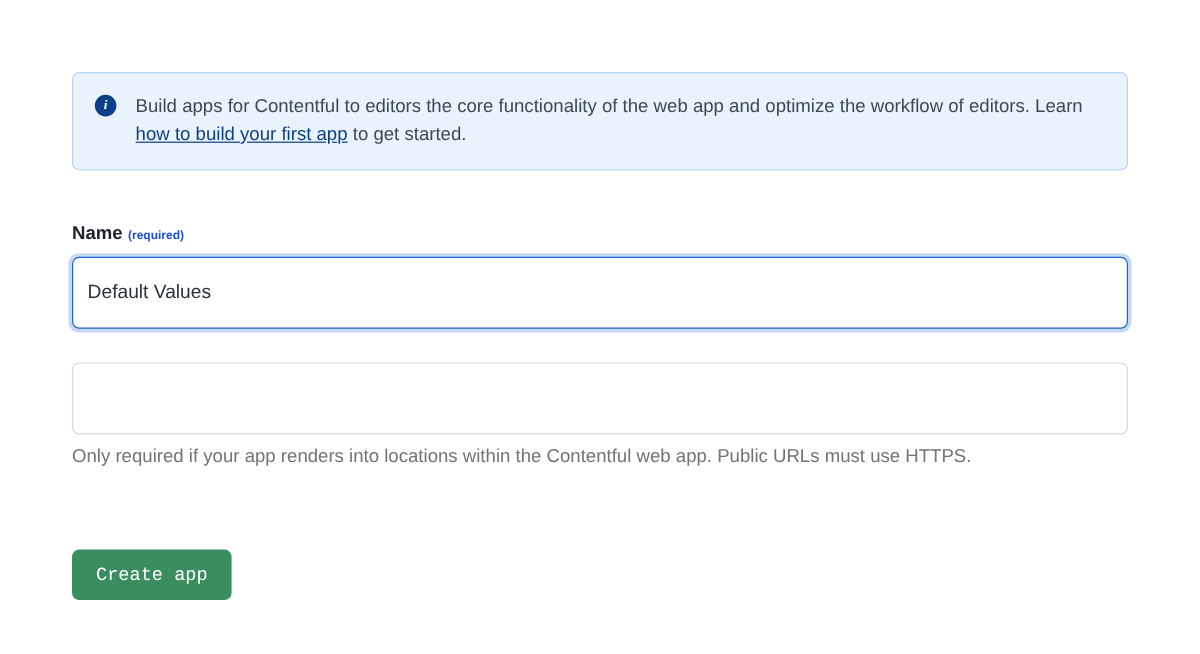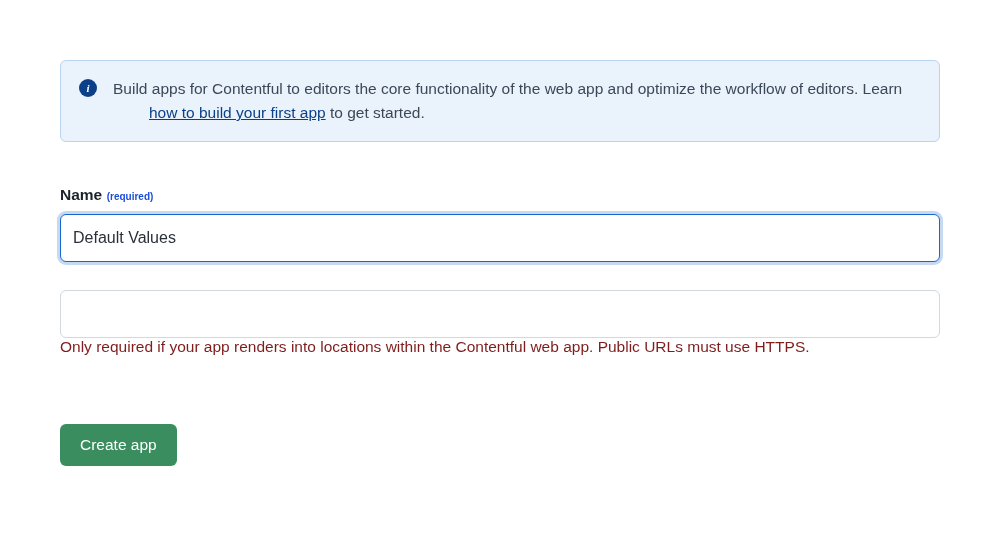--- a/index.html
+++ b/index.html
@@ -45,68 +45,68 @@
       margin-top: 2px;
     }
     .info-text {
       color: #3c4858;
       font-size: 15.5px;
       line-height: 1.55;
     }
     .info-text a {
       color: #0b4088;
       text-decoration: underline;
-      margin-left: 36px;
     }
     .form-group {
       margin-bottom: 28px;
     }
     .label-row {
       margin-bottom: 10px;
     }
     .label-main {
       font-weight: 700;
       color: #1b232d;
       font-size: 15.5px;
     }
     .label-required {
       font-weight: 700;
       color: #1d4ed8;
       font-size: 10px;
     }
     .text-input {
       width: 100%;
-      height: 48px;
+      height: 60px;
       padding: 10px 12px;
       font-size: 16px;
       border: 1px solid #cfd9e0;
       border-radius: 6px;
       color: #2a3039;
       font-family: inherit;
       outline: none;
     }
     .text-input.focused {
       border: 1px solid #1a66d1;
       box-shadow: 0 0 0 3px rgba(26, 102, 209, 0.25);
     }
     .help-text {
-      color: #7f1d1d;
+      color: #737373;
       font-size: 15.5px;
+      margin-top: 10px;
     }
     .btn {
       display: inline-block;
       background: #3a8d5e;
       color: #ffffff;
       border: none;
       border-radius: 6px;
       padding: 12px 20px;
       font-size: 15.5px;
       font-weight: 500;
       cursor: pointer;
-      font-family: Liberation Sans, sans-serif;
+      font-family: Liberation Mono, monospace;
       margin-top: 40px;
     }
   </style>
 </head>
 <body>
 
 <div class="container">
 
   <div class="info-banner">
     <div class="info-icon">i</div>

